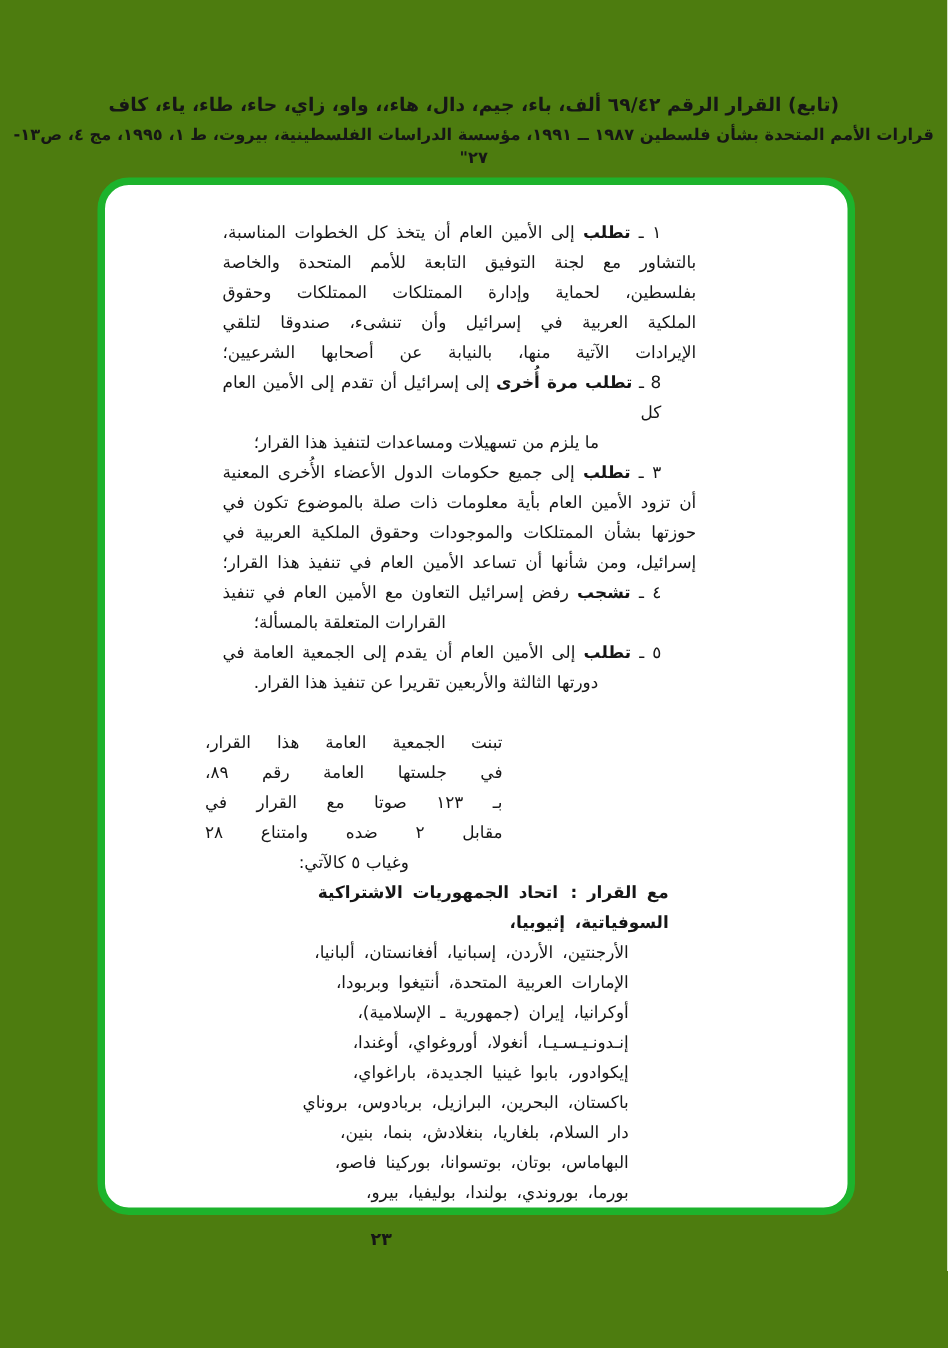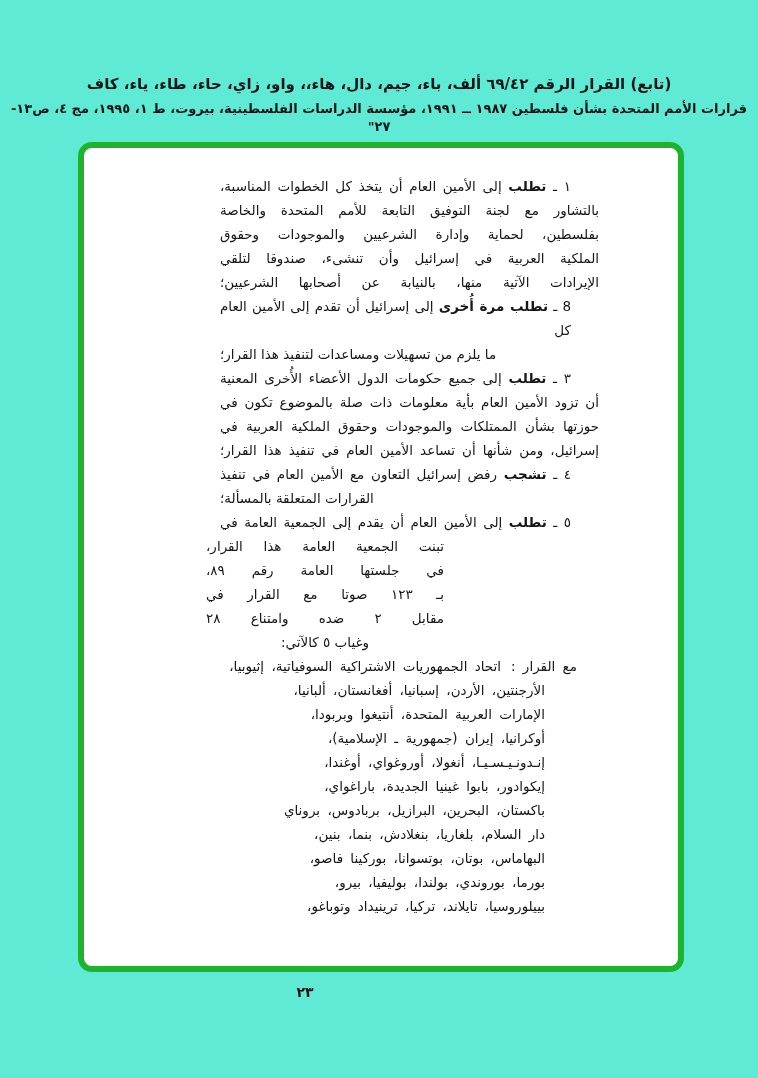--- a/index.html
+++ b/index.html
@@ -1,40 +1,40 @@
 <!DOCTYPE html>
 <html lang="ar"><head>
 <meta charset="utf-8">
 <style>
   html,body{margin:0;padding:0;background:#ffffff;}
   .page{
-    position:relative;width:758px;height:1078px;background:#5eead4;
+    position:relative;width:758px;height:1078px;background:#4d7c0f;
     font-family:"DejaVu Sans",sans-serif;color:#161616;overflow:hidden;
   }
   .hdr{position:absolute;top:72px;left:0;width:758px;text-align:center;direction:rtl;}
   .hdr-l1{font-size:15px;font-weight:700;line-height:24px;}
   .hdr-l2{font-size:13px;font-weight:700;line-height:18px;margin-top:4px;}
   .green-box{
     position:absolute;left:78px;top:142px;width:606px;height:830px;
-    border:6px solid #1db32c;border-radius:14px;box-sizing:border-box;
-    background:#ffffff;overflow:hidden;padding-left:42px;
+    border:6px solid #1db32c;border-radius:25px;box-sizing:border-box;
+    background:#ffffff;overflow:hidden;
   }
   .text-col{
     direction:rtl;width:379px;margin:26px 121px 0 94px;
     font-size:13.5px;line-height:24px;
   }
   .ln{margin:0;padding:0;text-align:justify;text-align-last:justify;}
   .ln.first{padding-right:28px;}
-  .ln.end-left{text-align:left;text-align-last:left;}
+  .ln.end-left{text-align:left;text-align-last:left;margin-left:25px;}
   .ln b{font-weight:700;}
-  .vote-block{width:238px;margin-right:auto;margin-left:-14px;}
+  .vote-block{width:238px;margin-right:auto;margin-left:-14px;margin-top:24px;}
   .vl{margin:0;padding:0;text-align:justify;text-align-last:justify;}
   .vl.center{text-align:left;text-align-last:center;}
   .cl{margin:0;padding:0 54px 0 0;text-align:right;text-align-last:right;word-spacing:3px;}
-  .cl.cl-first{padding-right:22px;}
+  .cl.cl-first{padding-right:22px;font-weight:bold;}
   .cl .lbl{margin-left:10px;}
   .page-num{
     position:absolute;top:984px;left:0;width:610px;text-align:center;
     font-size:14px;font-weight:700;direction:rtl;
   }
 </style>
 </head>
 <body>
 
 <div class="page">
@@ -42,36 +42,37 @@
   <div class="hdr">
     <div class="hdr-l1">(تابع) القرار الرقم ٦٩/٤٢ ألف، باء، جيم، دال، هاء،، واو، زاي، حاء، طاء، ياء، كاف</div>
     <div class="hdr-l2">قرارات الأمم المتحدة بشأن فلسطين ١٩٨٧ ــ ١٩٩١، مؤسسة الدراسات الفلسطينية، بيروت، ط ١، ١٩٩٥، مج ٤، ص١٣- ٢٧"</div>
   </div>
 
   <div class="green-box">
     <div class="text-col">
 
       <p class="ln first"><span>١ ـ </span><b>تطلب</b><span> إلى الأمين العام أن يتخذ كل الخطوات المناسبة،</span></p>
       <p class="ln">بالتشاور مع لجنة التوفيق التابعة للأمم المتحدة والخاصة</p>
-      <p class="ln">بفلسطين، لحماية وإدارة الشرعيين والموجودات وحقوق</p>
+      <p class="ln">بفلسطين، لحماية وإدارة الممتلكات الممتلكات وحقوق</p>
       <p class="ln">الملكية العربية في إسرائيل وأن تنشىء، صندوقا لتلقي</p>
       <p class="ln">الإيرادات الآتية منها، بالنيابة عن أصحابها الشرعيين؛</p>
 
       <p class="ln first"><span>8 ـ </span><b>تطلب مرة أُخرى</b><span> إلى إسرائيل أن تقدم إلى الأمين العام كل</span></p>
       <p class="ln end-left">ما يلزم من تسهيلات ومساعدات لتنفيذ هذا القرار؛</p>
 
       <p class="ln first"><span>٣ ـ </span><b>تطلب</b><span> إلى جميع حكومات الدول الأعضاء الأُخرى المعنية</span></p>
       <p class="ln">أن تزود الأمين العام بأية معلومات ذات صلة بالموضوع تكون في</p>
       <p class="ln">حوزتها بشأن الممتلكات والموجودات وحقوق الملكية العربية في</p>
       <p class="ln">إسرائيل، ومن شأنها أن تساعد الأمين العام في تنفيذ هذا القرار؛</p>
 
       <p class="ln first"><span>٤ ـ </span><b>تشجب</b><span> رفض إسرائيل التعاون مع الأمين العام في تنفيذ</span></p>
       <p class="ln end-left">القرارات المتعلقة بالمسألة؛</p>
 
       <p class="ln first"><span>٥ ـ </span><b>تطلب</b><span> إلى الأمين العام أن يقدم إلى الجمعية العامة في</span></p>
+      <p class="ln end-left">دورتها الثالثة والأربعين تقريرا عن تنفيذ هذا القرار.</p>
 
       <div class="vote-block">
         <p class="vl">تبنت الجمعية العامة هذا القرار،</p>
         <p class="vl">في جلستها العامة رقم ٨٩،</p>
         <p class="vl">بـ ١٢٣ صوتا مع القرار في</p>
         <p class="vl">مقابل ٢ ضده وامتناع ٢٨</p>
         <p class="vl center">وغياب ٥ كالآتي:</p>
       </div>
 
       <div>

